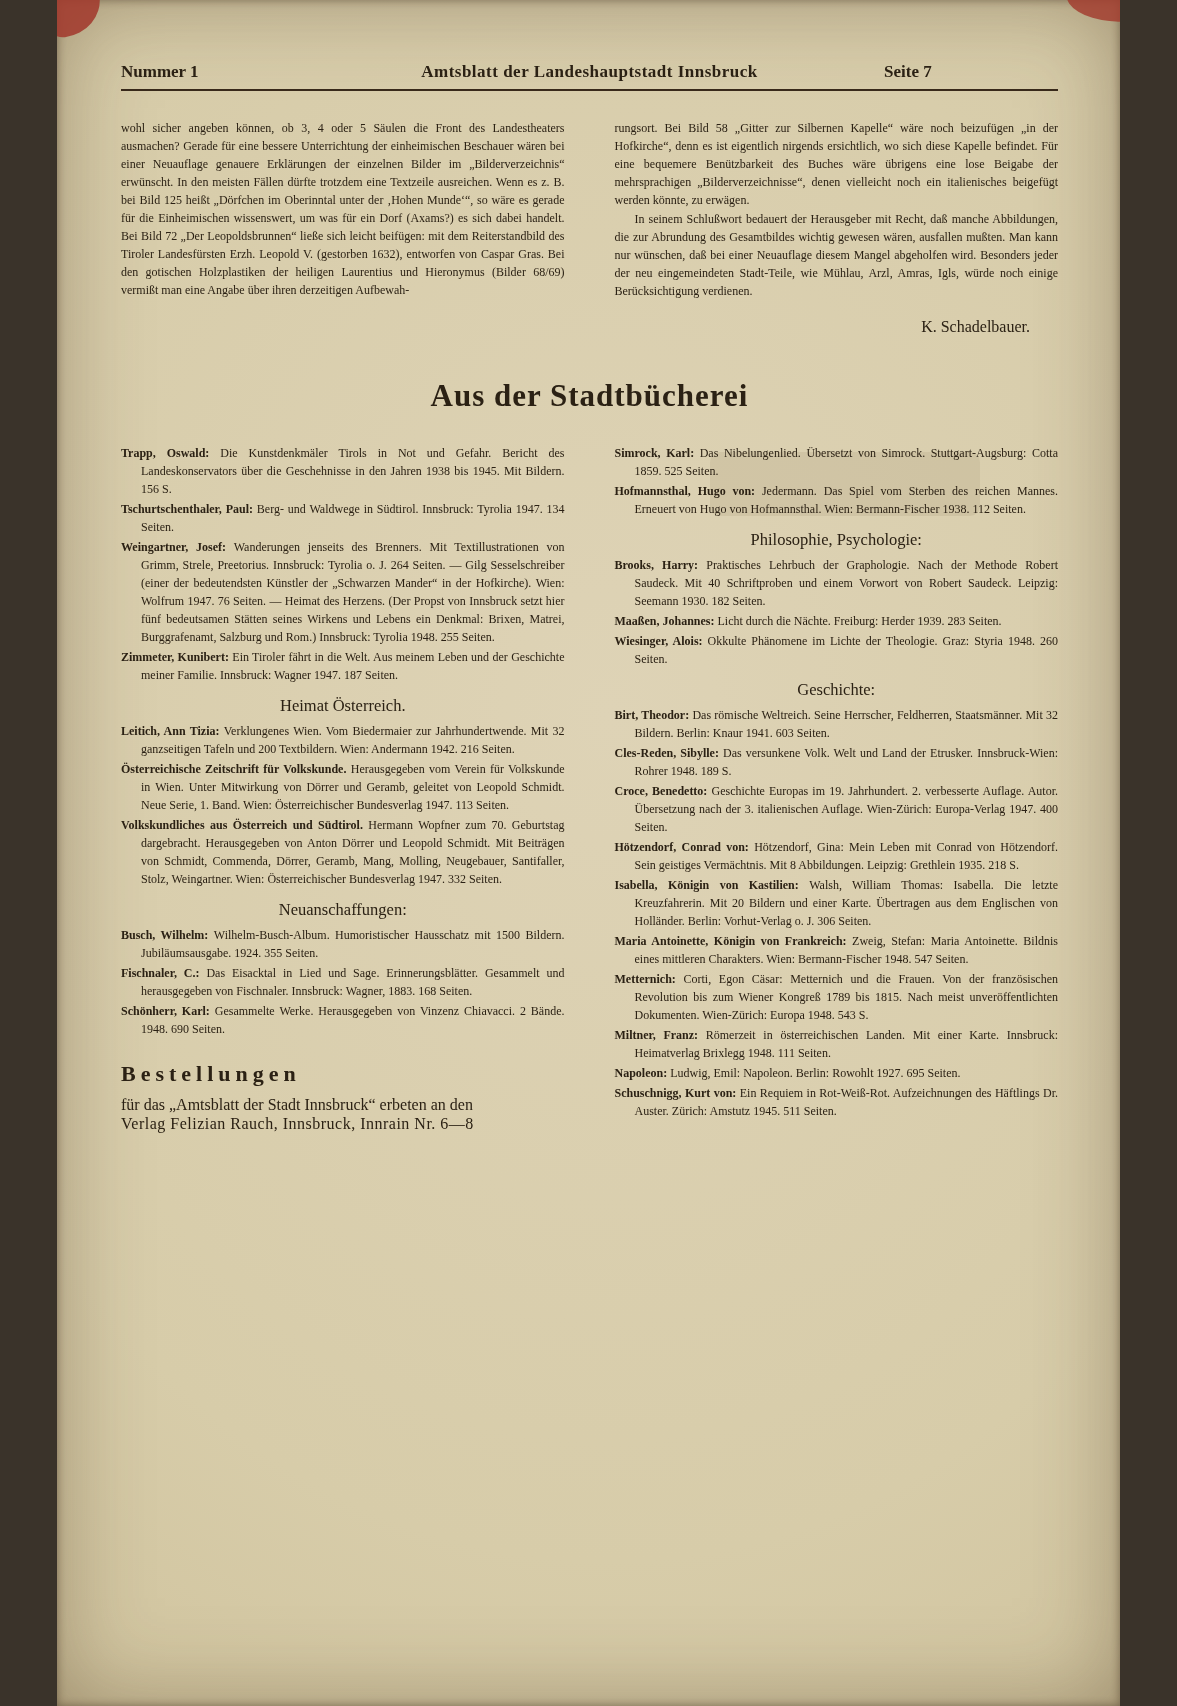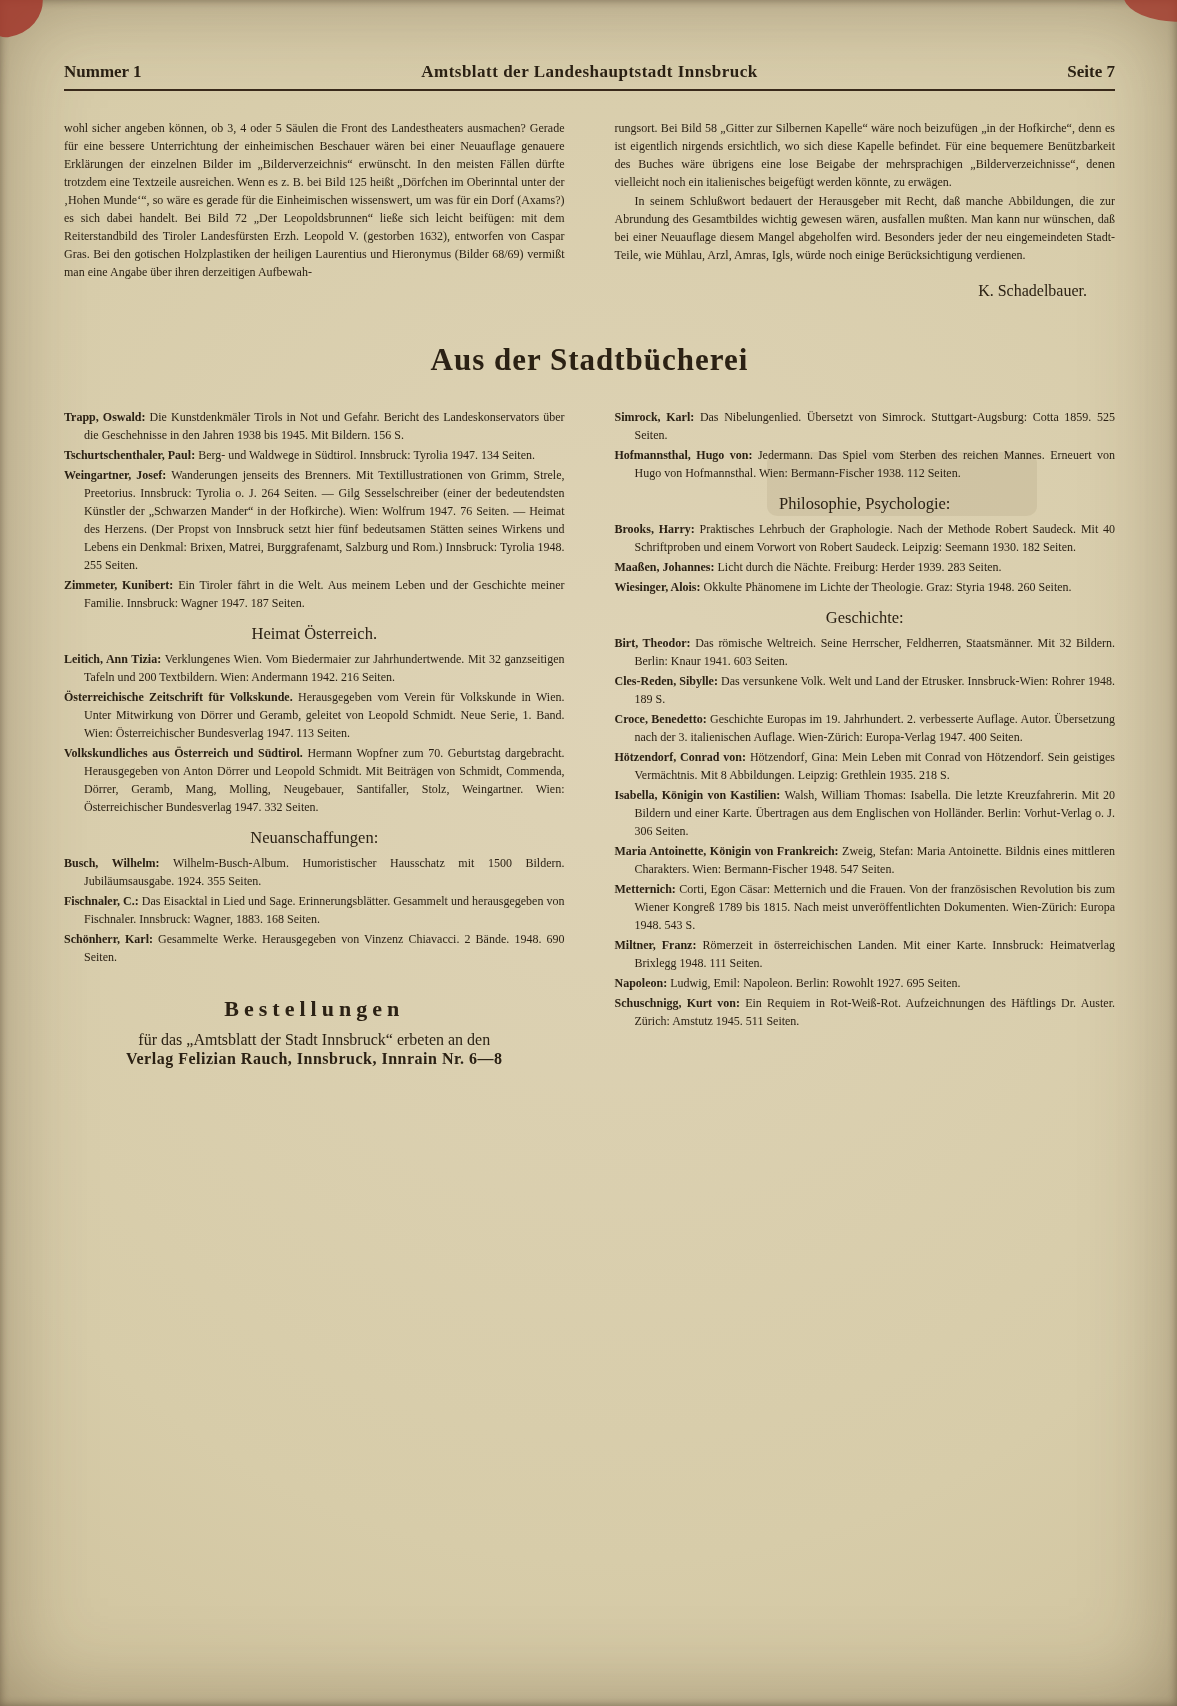--- a/index.html
+++ b/index.html
@@ -1,21 +1,21 @@
 <!DOCTYPE html>
 <html><head>
 <meta charset="utf-8">
 <style>
   * { box-sizing: border-box; }
   html, body { margin: 0; padding: 0; }
   body { background: #3a332a; font-family: "Liberation Serif", "DejaVu Serif", serif; }
 
   .page {
     position: relative;
-    width: 1177px;
+    width: 1063px;
     height: 1706px;
     margin: 0 auto;
     color: #2b2114;
     background: radial-gradient(ellipse 120% 90% at 52% 42%,
                 #ded3b6 0%, #d7cca9 55%, #cfc29c 82%, #baab82 100%);
     box-shadow: inset 0 0 90px rgba(70,50,25,.38), inset 0 0 10px rgba(40,25,10,.45);
     overflow: hidden;
   }
 
   .red-mark { position: absolute; background: #a23a2d; }
@@ -25,21 +25,21 @@
                  border-radius: 0 0 20% 70%; transform: rotate(5deg); opacity: .82; }
 
   .ghost-smudge { position: absolute; right: 140px; top: 452px; width: 270px; height: 64px;
                   background: rgba(115,95,55,.10); border-radius: 10px; }
 
   .inner { position: relative; padding: 62px 62px 0 64px; }
 
   .masthead { display: flex; align-items: baseline; font-weight: bold; font-size: 17px; }
   .mh-left  { flex: 1; text-align: left; }
   .mh-center{ flex: 0 0 auto; text-align: center; letter-spacing: .5px; }
-  .mh-right { flex: 1; text-align: right; }
+  .mh-right { flex: 1; text-align: center; }
 
   .rule { border: none; border-top: 2px solid #38291a; margin: 7px 0 28px; }
 
   .cols { display: flex; gap: 50px; }
   .col { flex: 1; min-width: 0; }
 
   p { margin: 0; }
   .para, .entry {
     font-size: 12px;
     line-height: 18px;
@@ -62,24 +62,24 @@
   }
 
   .lib-heading {
     text-align: center;
     font-weight: normal;
     font-size: 16.5px;
     line-height: 19px;
     margin: 12px 0 7px;
   }
 
-  .bestellungen { margin-top: 30px; text-align: center; }
+  .bestellungen { margin-top: 23px; }
   .best-title { font-weight: bold; font-size: 22px; letter-spacing: 5px; margin-bottom: 8px; }
   .best-line { font-size: 16px; line-height: 19px; }
-  .best-line.bold { font-weight: bold; letter-spacing: .5px; }
+  .best-line.bold { font-weight: normal; letter-spacing: .5px; }
 </style>
 </head>
 <body>
 
 <div class="page">
   <div class="red-mark tl"></div>
   <div class="red-mark tr"></div>
   <div class="ghost-smudge"></div>
 
   <div class="inner">

